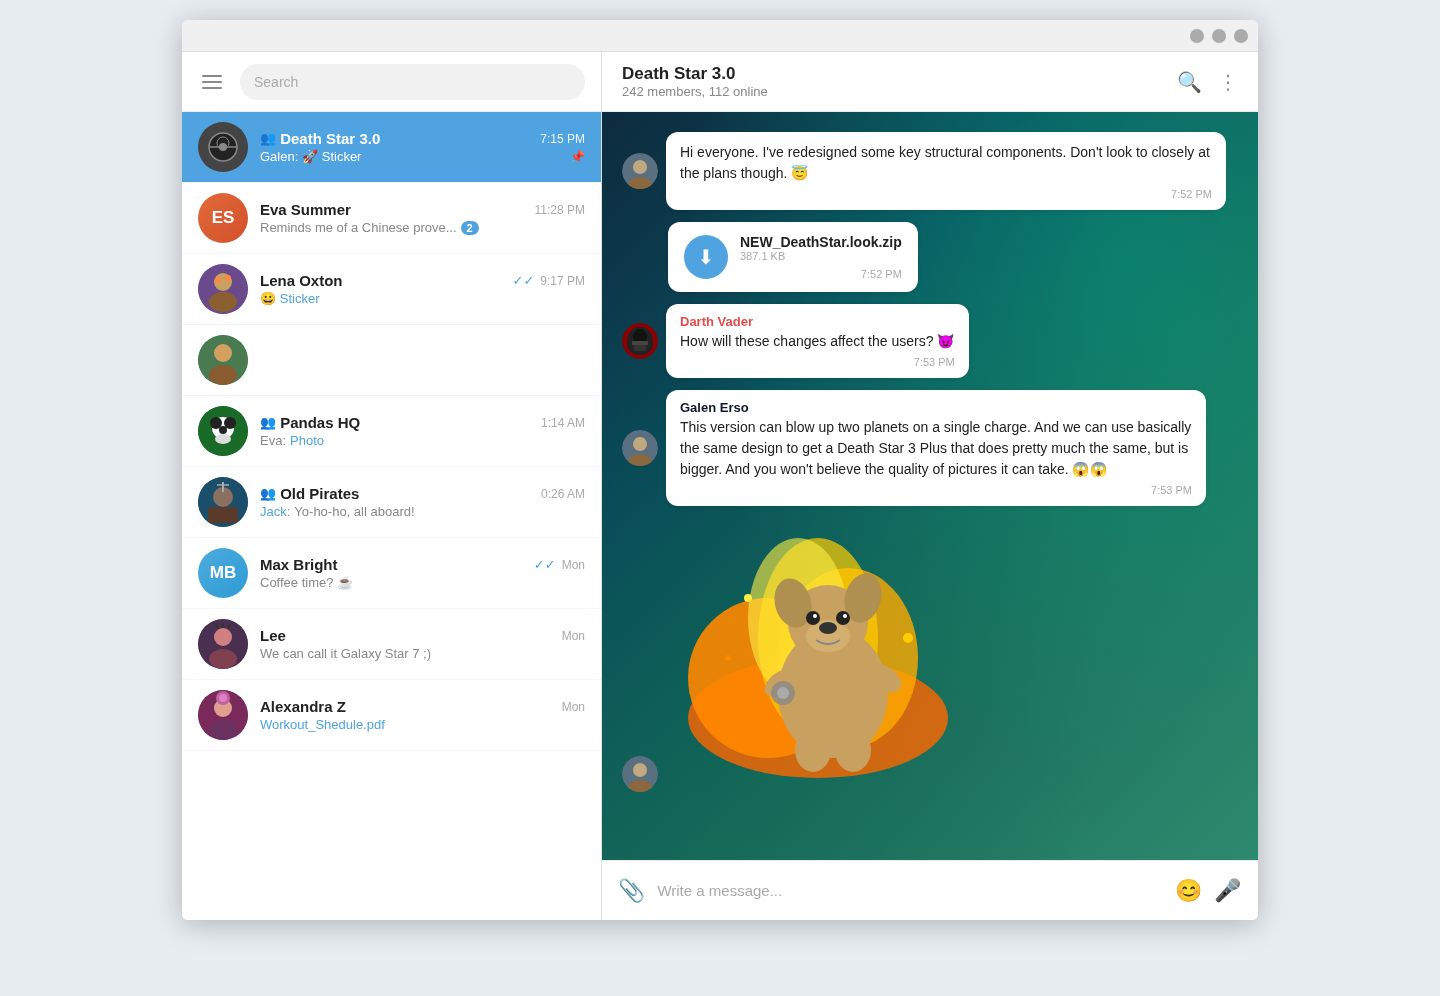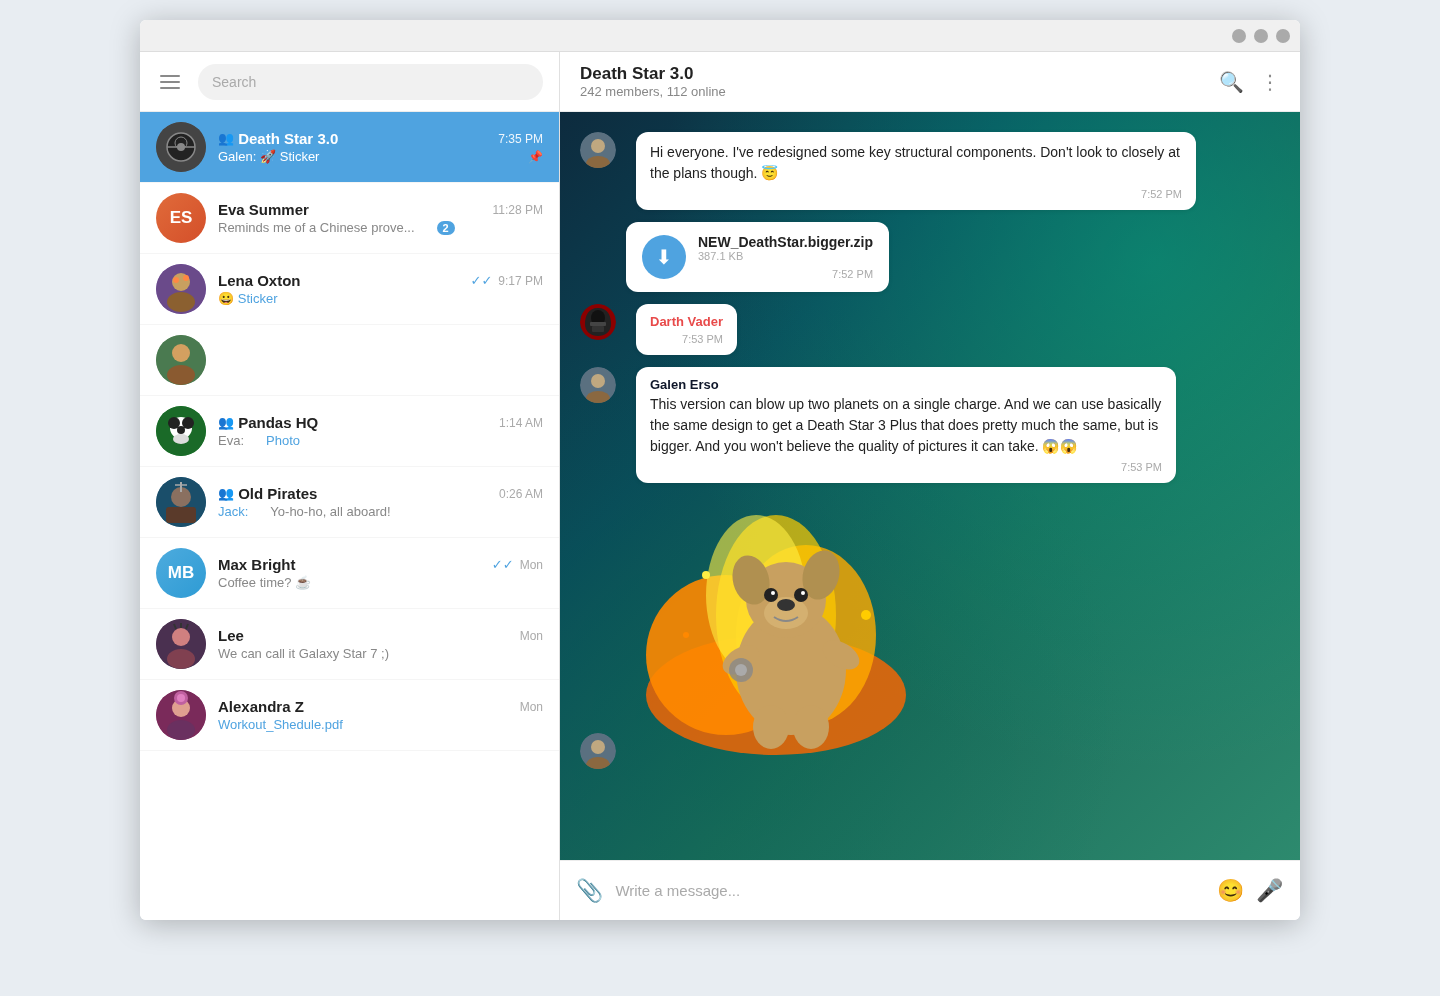--- a/index.html
+++ b/index.html
@@ -1,19 +1,19 @@
 <!DOCTYPE html>
 <html><head>
   <meta charset="utf-8">
   <style>
     * { box-sizing: border-box; margin: 0; padding: 0; font-family: -apple-system, BlinkMacSystemFont, 'Segoe UI', sans-serif; }
     body { width: 1440px; height: 996px; overflow: hidden; background: #e8edf2; }
 
     
-    .window { width: 1160px; height: 900px; margin: 20px auto; background: #fff; border-radius: 6px; box-shadow: 0 4px 30px rgba(0,0,0,0.25); display: flex; flex-direction: column; overflow: hidden; }
+    .window { width: 1076px; height: 900px; margin: 20px auto; background: #fff; border-radius: 6px; box-shadow: 0 4px 30px rgba(0,0,0,0.25); display: flex; flex-direction: column; overflow: hidden; }
     .titlebar { height: 32px; background: #f0f0f0; display: flex; align-items: center; justify-content: flex-end; padding: 0 10px; flex-shrink: 0; border-bottom: 1px solid #ddd; }
     .titlebar-btn { width: 14px; height: 14px; border-radius: 50%; margin-left: 8px; border: none; cursor: pointer; font-size: 0; }
     .btn-min { background: #aaa; }
     .btn-max { background: #aaa; }
     .btn-close { background: #aaa; }
 
     
     .app-body { display: flex; flex: 1; overflow: hidden; }
 
     
@@ -29,21 +29,21 @@
     .chat-item { display: flex; align-items: center; padding: 10px 16px; cursor: pointer; border-bottom: 1px solid #f5f5f5; gap: 12px; }
     .chat-item.active { background: #4fa3e0; }
     .chat-item.active * { color: #fff !important; }
     .chat-item.active .chat-meta, .chat-item.active .chat-preview { color: rgba(255,255,255,0.85) !important; }
     .chat-item.active .chat-time { color: rgba(255,255,255,0.9) !important; }
     .avatar { width: 50px; height: 50px; border-radius: 50%; flex-shrink: 0; display: flex; align-items: center; justify-content: center; font-weight: bold; font-size: 17px; color: #fff; overflow: hidden; }
     .chat-info { flex: 1; min-width: 0; }
     .chat-top { display: flex; justify-content: space-between; align-items: center; }
     .chat-name { font-size: 15px; font-weight: 600; color: #222; white-space: nowrap; overflow: hidden; text-overflow: ellipsis; display: flex; align-items: center; gap: 4px; }
     .chat-time { font-size: 12px; color: #aaa; flex-shrink: 0; }
-    .chat-preview { font-size: 13px; color: #888; white-space: nowrap; overflow: hidden; text-overflow: ellipsis; display: flex; align-items: center; gap: 22px; margin-top: 2px; }
+    .chat-preview { font-size: 13px; color: #888; white-space: nowrap; overflow: hidden; text-overflow: ellipsis; display: flex; align-items: center; gap: 4px; margin-top: 2px; }
     .preview-link { color: #4fa3e0; }
     .unread-badge { background: #4fa3e0; color: #fff; border-radius: 10px; font-size: 11px; padding: 1px 6px; font-weight: bold; flex-shrink: 0; }
     .double-check { color: #4fa3e0; font-size: 13px; margin-right: 2px; }
 
     
     .main-chat { flex: 1; display: flex; flex-direction: column; }
     .chat-header { height: 60px; background: #fff; border-bottom: 1px solid #ececec; display: flex; align-items: center; padding: 0 20px; justify-content: space-between; flex-shrink: 0; }
     .chat-header-info h2 { font-size: 17px; font-weight: 700; color: #222; }
     .chat-header-info p { font-size: 13px; color: #888; }
     .chat-header-actions { display: flex; align-items: center; gap: 16px; }
@@ -64,21 +64,21 @@
     .sender-green { color: #0f172a; }
 
     
     .file-bubble { display: flex; align-items: center; gap: 12px; background: #fff; border-radius: 12px; padding: 12px 16px; max-width: 380px; box-shadow: 0 1px 4px rgba(0,0,0,0.1); }
     .file-icon { width: 44px; height: 44px; border-radius: 50%; background: #4fa3e0; display: flex; align-items: center; justify-content: center; color: #fff; font-size: 20px; flex-shrink: 0; }
     .file-info .file-name { font-size: 14px; font-weight: 600; color: #222; }
     .file-info .file-size { font-size: 11px; color: #aaa; }
     .file-time { font-size: 11px; color: #aaa; text-align: right; margin-top: 6px; }
 
     
-    .msg-row { display: flex; gap: 20px; align-items: flex-start; }
+    .msg-row { display: flex; gap: 8px; align-items: center; }
     .msg-avatar { width: 36px; height: 36px; border-radius: 50%; overflow: hidden; flex-shrink: 0; }
     .sticker-area { display: flex; gap: 10px; align-items: flex-end; }
 
     
     .sticker-container { width: 300px; height: 260px; background: transparent; border-radius: 12px; overflow: hidden; position: relative; }
 
     
     .message-input-area { height: 60px; background: #fff; border-top: 1px solid #ececec; display: flex; align-items: center; padding: 0 16px; gap: 12px; flex-shrink: 0; }
     .attach-icon { font-size: 22px; color: #8a8a8a; cursor: pointer; }
     .msg-input { flex: 1; border: none; outline: none; font-size: 15px; color: #333; }
@@ -124,21 +124,21 @@
               <circle cx="25" cy="25" r="4" fill="#888"></circle>
               <circle cx="25" cy="21" r="6" fill="none" stroke="#888" stroke-width="1"></circle>
             </svg>
           </div>
           <div class="chat-info">
             <div class="chat-top">
               <div class="chat-name">
                 <span style="font-size:13px;">👥</span>
                 <span>Death Star 3.0</span>
               </div>
-              <span class="chat-time">7:35 PM</span>
+              <span class="chat-time">7:15 PM</span>
             </div>
             <div class="chat-preview">
               <span>Galen: 🚀 Sticker</span>
               <span style="margin-left:auto; font-size:12px;">📌</span>
             </div>
           </div>
         </div>
 
         <div class="chat-item">
           <div class="avatar av-es">
@@ -330,39 +330,40 @@
             <div class="message-bubble">
               <p class="bubble-text">Hi everyone. I've redesigned some key structural components. Don't look to closely at the plans though. 😇</p>
               <div class="bubble-time">7:52 PM</div>
             </div>
           </div>
 
           <div class="msg-row" style="margin-bottom:4px; padding-left:46px;">
             <div class="file-bubble">
               <div class="file-icon">⬇</div>
               <div class="file-info">
-                <div class="file-name">NEW_DeathStar.bigger.zip</div>
+                <div class="file-name">NEW_DeathStar.look.zip</div>
                 <div class="file-size">387.1 KB</div>
                 <div class="file-time">7:52 PM</div>
               </div>
             </div>
           </div>
 
           <div class="msg-row" style="margin-bottom:4px;">
             <div class="msg-avatar">
               <svg viewBox="0 0 36 36" width="36" height="36">
                   <circle cx="18" cy="18" r="18" fill="#8B0000"></circle>
                   <path d="M18 4 C8 4, 5 12, 5 20 C5 28, 11 32, 18 32 C25 32, 31 28, 31 20 C31 12, 28 4, 18 4Z" fill="#222"></path>
                   <ellipse cx="18" cy="14" rx="7" ry="8" fill="#111"></ellipse>
                   <rect x="12" y="22" width="12" height="6" rx="1" fill="#333"></rect>
                   <rect x="10" y="18" width="16" height="4" rx="1" fill="#444"></rect>
                 </svg>
             </div>
             <div class="message-bubble">
               <div class="bubble-sender sender-red">Darth Vader</div>
+              <p class="bubble-text">How will these changes affect the users? 😈</p>
               <div class="bubble-time">7:53 PM</div>
             </div>
           </div>
 
           <div class="msg-row" style="margin-bottom:4px;">
             <div class="msg-avatar">
               <svg viewBox="0 0 36 36" width="36" height="36">
                   <circle cx="18" cy="18" r="18" fill="#5a7080"></circle>
                   <circle cx="18" cy="14" r="7" fill="#c0a880"></circle>
                   <ellipse cx="18" cy="32" rx="12" ry="8" fill="#8a6840"></ellipse>

